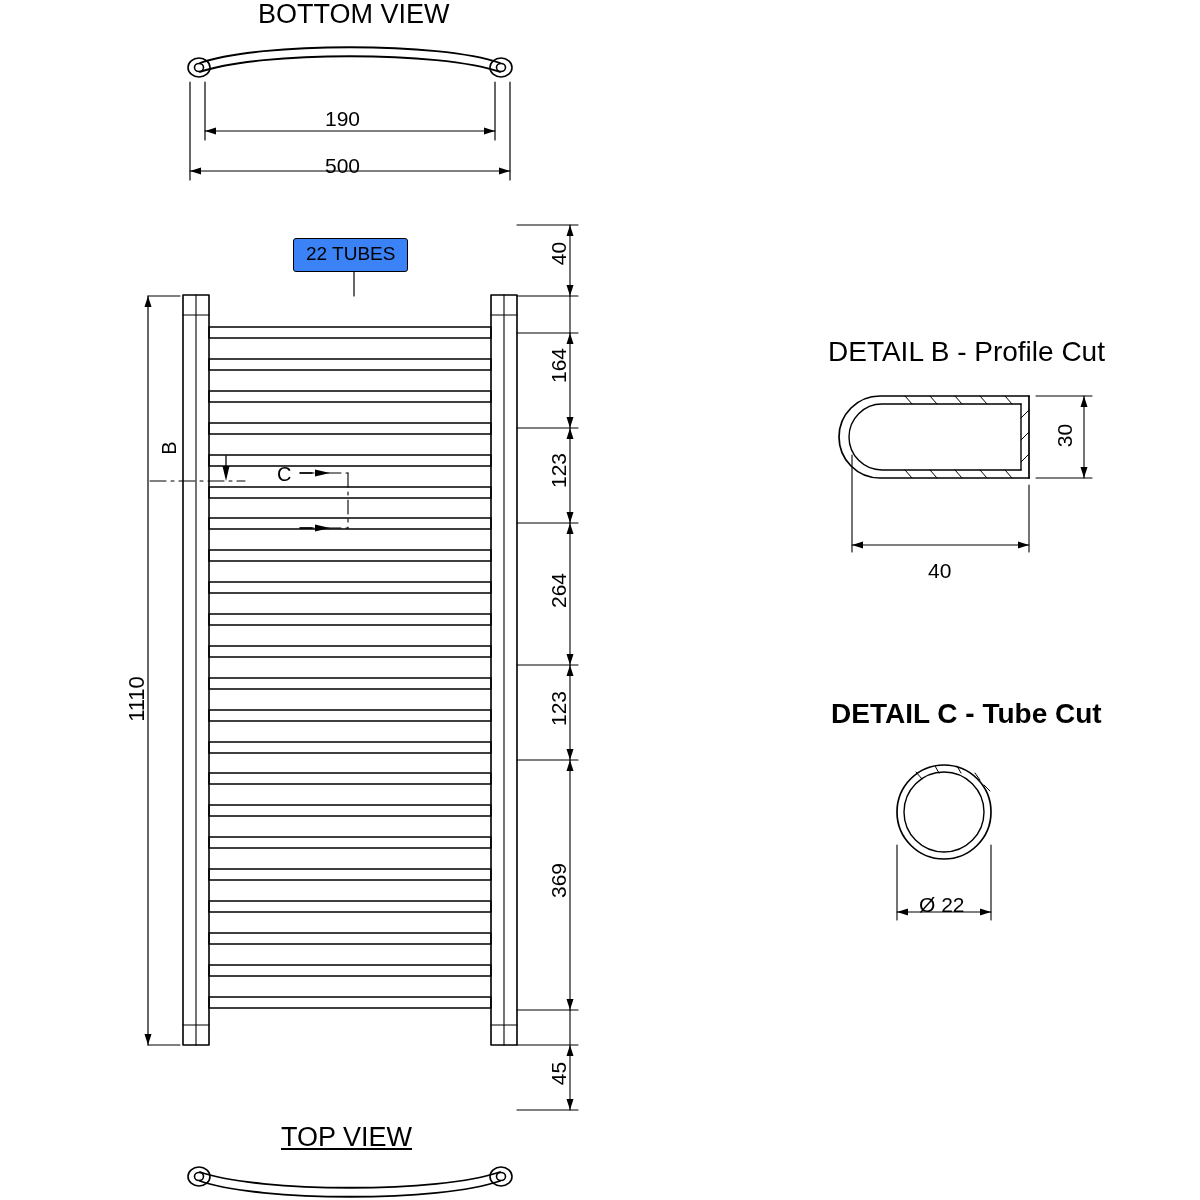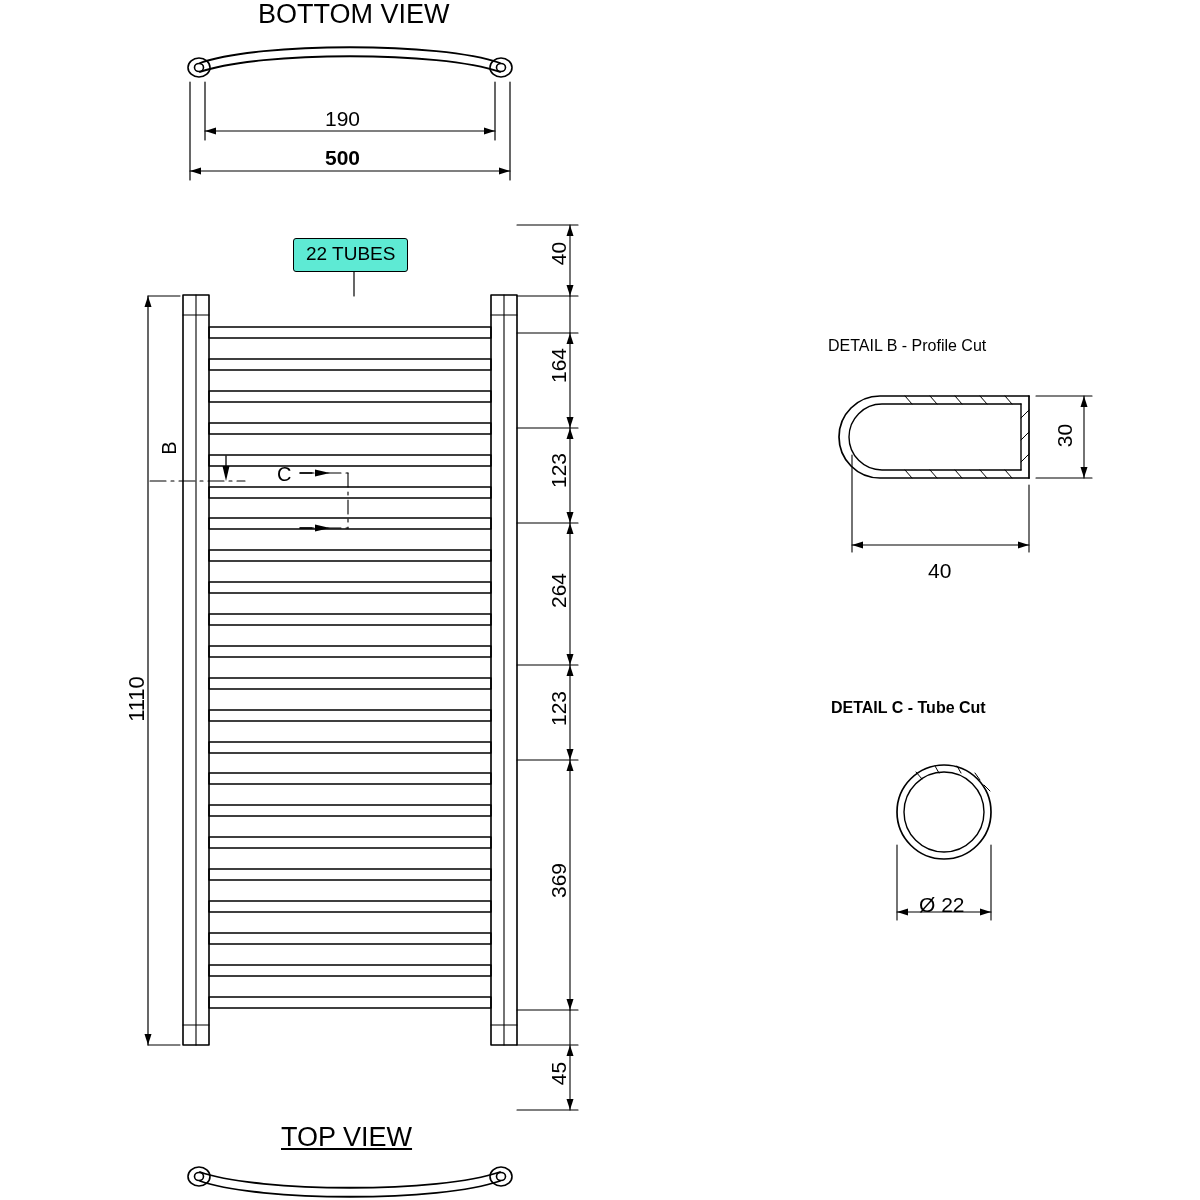--- a/index.html
+++ b/index.html
@@ -28,33 +28,33 @@
     height: 1200px;
   }
   .lbl {
     position: absolute;
     white-space: nowrap;
     font-family: "Liberation Sans", sans-serif;
     color: #000;
     line-height: 1;
   }
   .title-big { font-size: 27px; }
-  .title-mid { font-size: 16px; }
+  .title-mid { font-size: 28px; }
   .dim { font-size: 21px; }
   .dim-v {
     transform: rotate(-90deg);
     transform-origin: 50% 50%;
   }
   .tube-box {
     position: absolute;
     border: 1.4px solid #000;
     border-radius: 3px;
     padding: 4px 12px 6px 12px;
     font-size: 19px;
-    background: #5eead4;
+    background: #3b82f6;
     white-space: nowrap;
   }
   .mark { font-size: 20px; }
 </style>
 </head>
 <body>
 
 <div class="stage">
 
   <svg class="drawing" viewBox="0 0 1200 1200">
@@ -262,21 +262,21 @@
         <ellipse cx="501" cy="1176.5" rx="11" ry="9.5"></ellipse>
         <ellipse cx="501" cy="1176.5" rx="4.5" ry="4"></ellipse>
       </g>
     </g>
   </svg>
 
   <div class="lbl title-big" style="left:258px; top:1px;">BOTTOM VIEW</div>
 
   <div class="lbl dim" style="left:325px; top:108px;">190</div>
 
-  <div class="lbl dim" style="left:325px; top:147px;font-weight:bold;">500</div>
+  <div class="lbl dim" style="left:325px; top:155px;">500</div>
 
   <div class="tube-box" style="left:293px; top:238px;">22 TUBES</div>
 
   <div class="lbl dim dim-v" style="left:540px; top:243px; width:36px; text-align:center;">40</div>
 
   <div class="lbl dim dim-v" style="left:534px; top:355px; width:48px; text-align:center;">164</div>
 
   <div class="lbl dim dim-v" style="left:534px; top:460px; width:48px; text-align:center;">123</div>
 
   <div class="lbl dim dim-v" style="left:534px; top:580px; width:48px; text-align:center;">264</div>

